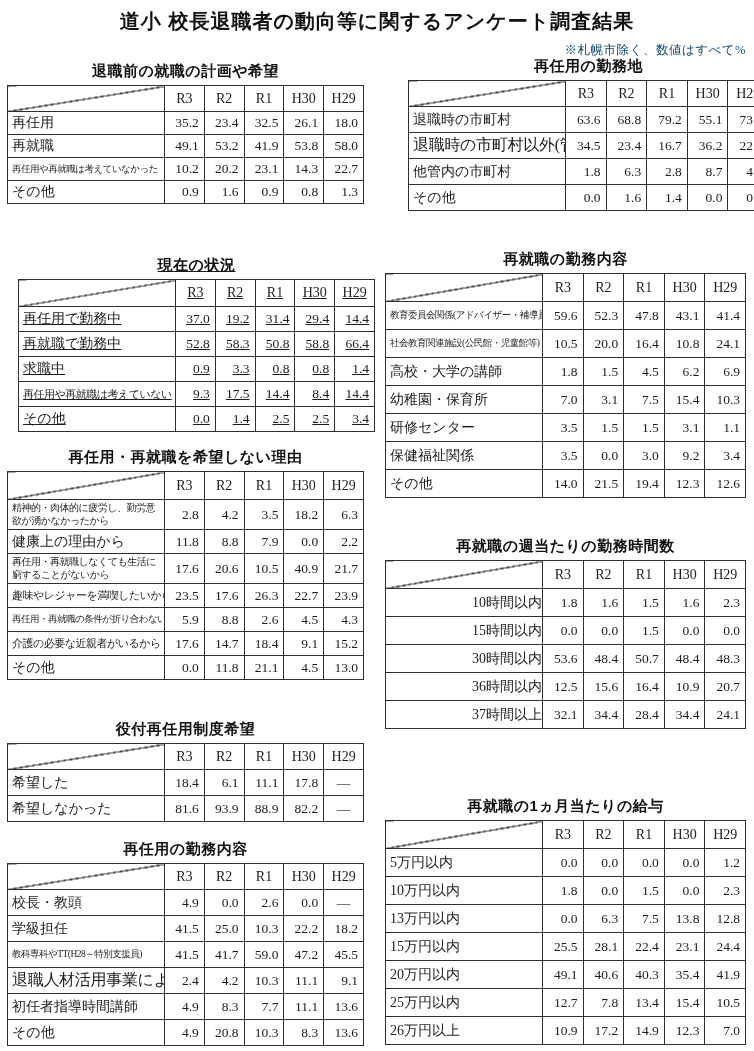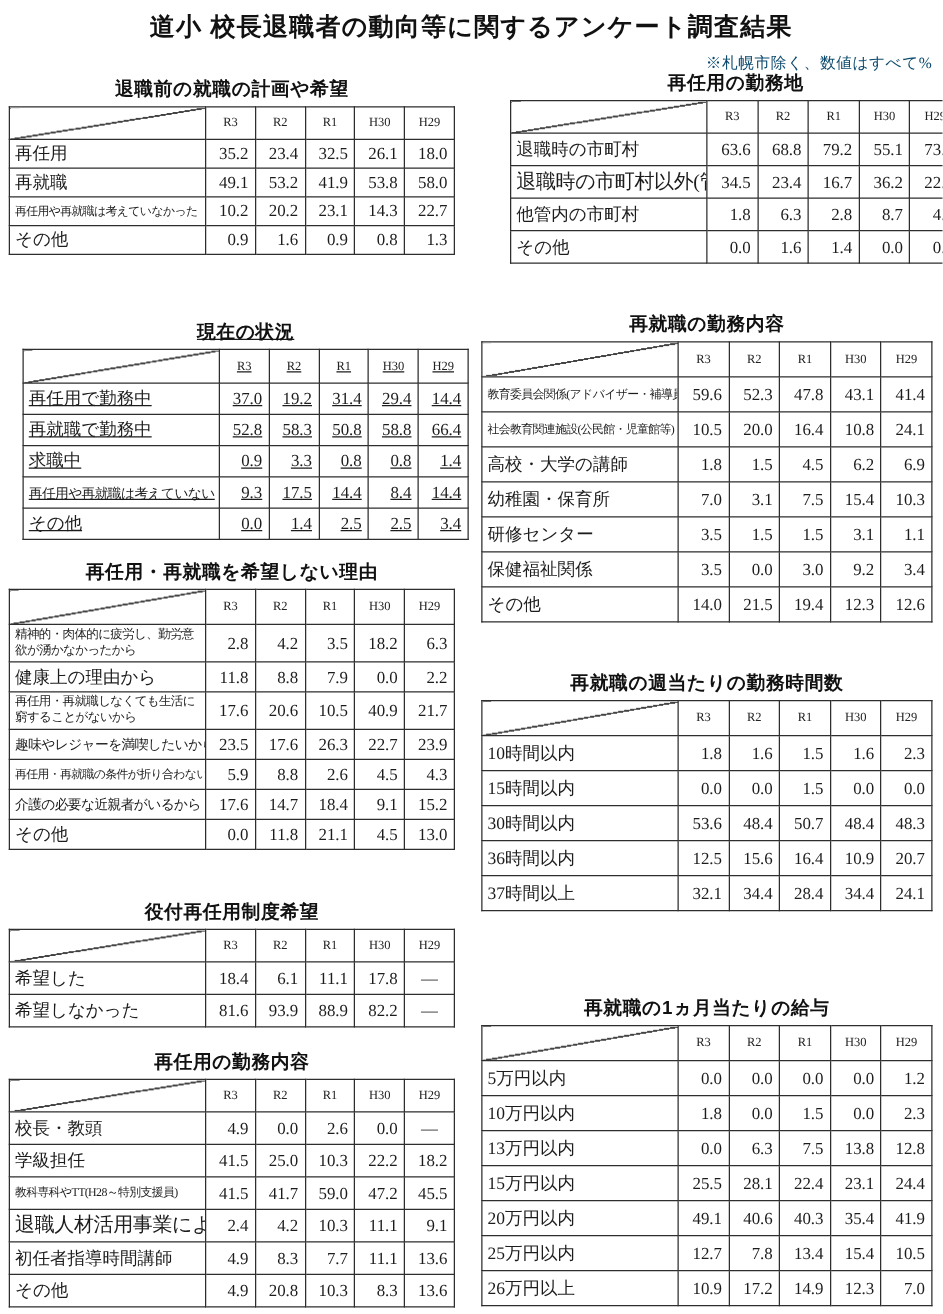--- a/index.html
+++ b/index.html
@@ -35,21 +35,21 @@
   }
   table {
     width: 100%;
     border-collapse: collapse;
     table-layout: fixed;
     border: 1.5px solid #151515;
     background: #fff;
   }
   th, td { border: 1px solid #2e2e2e; overflow: hidden; }
   thead th {
-    font-weight: normal; font-size: 10px; text-align: center;
+    font-weight: normal; font-size: 14px; text-align: center;
     vertical-align: middle; color: #222;
   }
   thead th:first-child { width: 157px; }
   td.lbl {
     font-size: 14px; text-align: left; padding-left: 4px;
     vertical-align: middle; white-space: nowrap; color: #1c1c1c;
   }
   td.lbl.m  { font-size: 16px;  letter-spacing: -0.3px; }
   td.lbl.s  { font-size: 11px;  letter-spacing: -0.5px; }
   td.lbl.xs { font-size: 9.5px; letter-spacing: -0.5px; }
@@ -69,21 +69,21 @@
   }
 
   
   .t0 thead th { height: 26px; } .t0 td { height: 23px; }
   .t1 thead th { height: 27px; } .t1 td { height: 25px; }
   .t2 thead th { height: 28px; } .t2 td { height: 24px; }
   .t3 thead th { height: 26px; } .t3 td { height: 26px; }
   .t4 thead th { height: 26px; } .t4 td { height: 26px; }
   .t5 thead th { height: 26px; } .t5 td { height: 26px; }
   .t6 thead th { height: 28px; } .t6 td { height: 28px; }
-  .t7 thead th { height: 28px; } .t7 td { height: 28px; }
+  .t7 thead th { height: 28px; } .t7 td { height: 28px; text-align: right; }
   .t8 thead th { height: 28px; } .t8 td { height: 28px; }
 
   
   .sec0 { left: 7px;   top: 62px;  width: 357px; }
   .sec1 { left: 18px;   top: 256px; width: 357px; text-decoration: underline; }
   .sec2 { left: 7px;   top: 448px; width: 357px; }
   .sec3 { left: 7px;   top: 720px; width: 357px; }
   .sec4 { left: 7px;   top: 840px; width: 357px; }
   .sec5 { left: 408px; top: 57px;  width: 361px; }
   .sec6 { left: 385px; top: 250px; width: 361px; }

